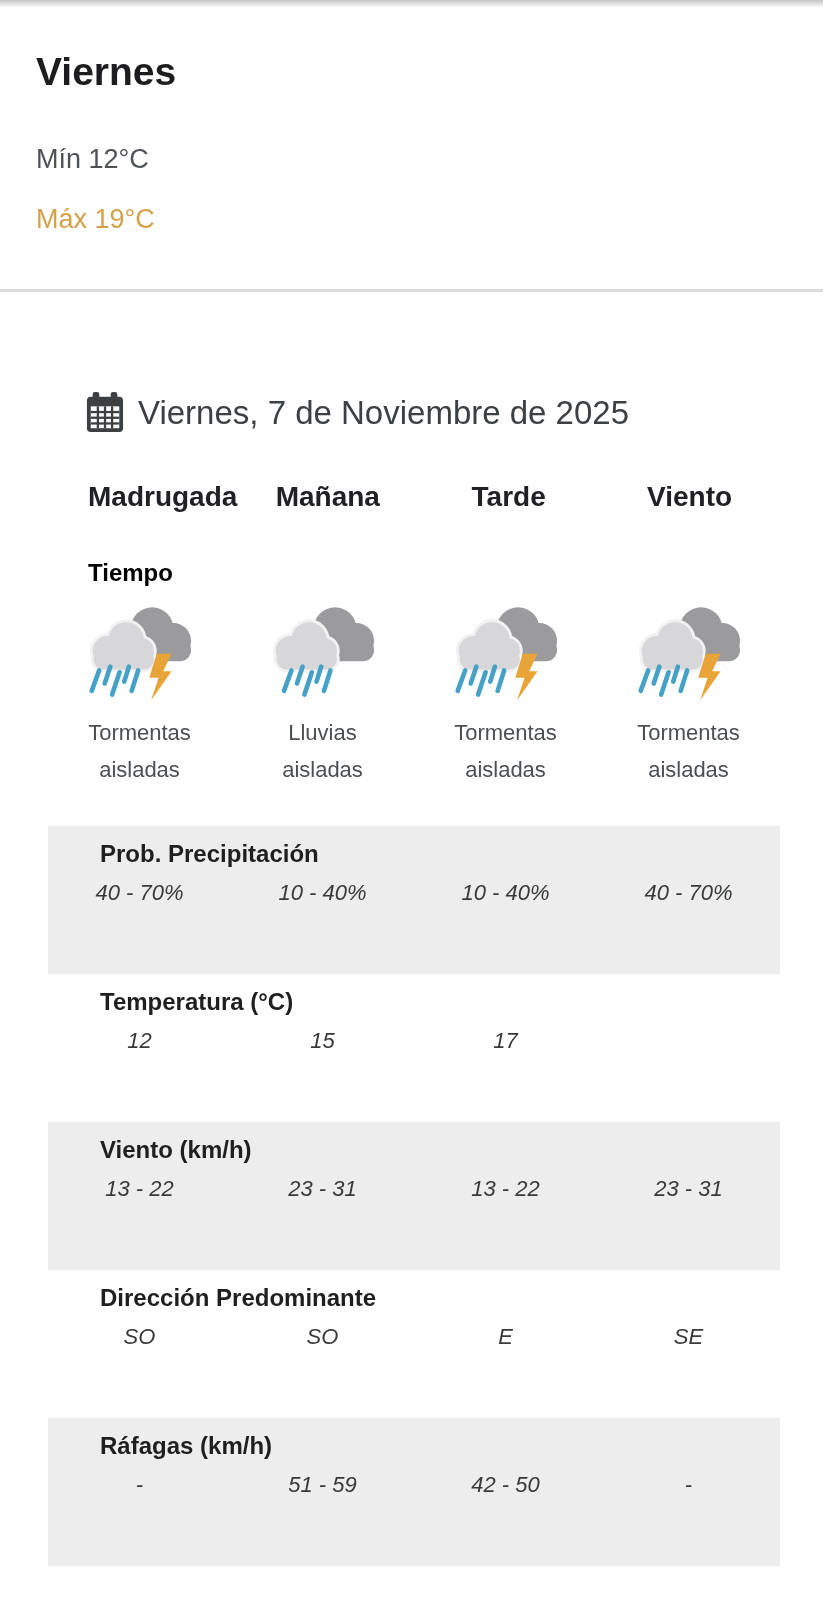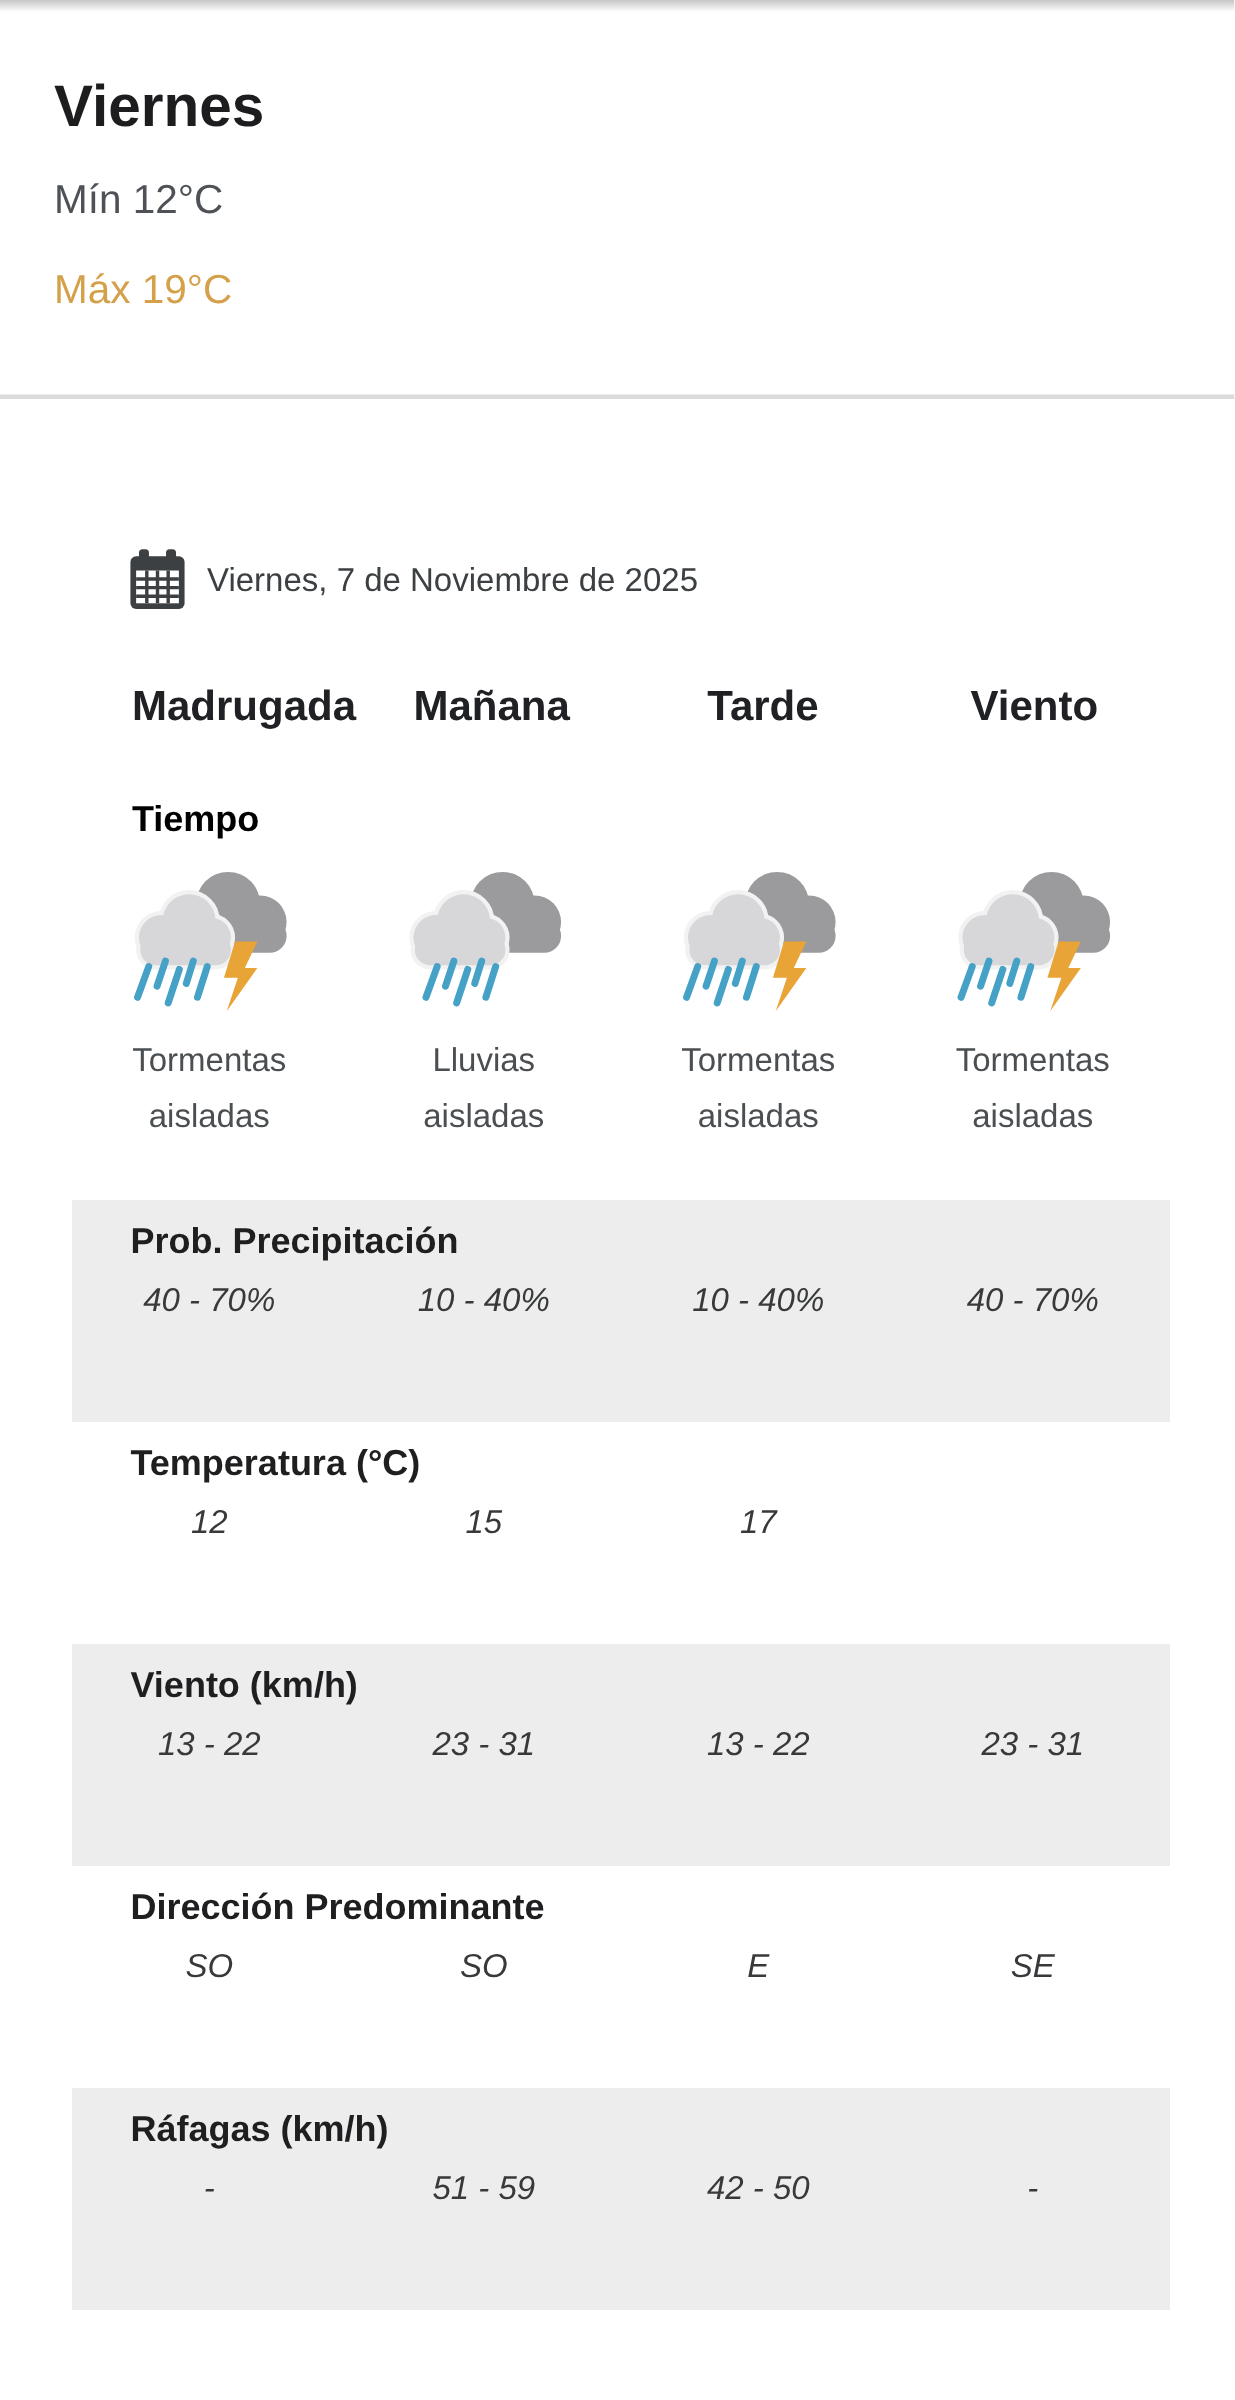--- a/index.html
+++ b/index.html
@@ -4,40 +4,40 @@
 <style>
   html,body{margin:0;padding:0;}
   body{
     width:823px;height:1600px;background:#ffffff;
     font-family:"Liberation Sans",sans-serif;color:#202124;
     overflow:hidden;position:relative;
   }
   .top-shadow{height:8px;background:linear-gradient(to bottom,#c6c6c6,#ffffff);}
   .summary{padding:46px 36px 54px 36px;}
   .day-title{font-size:39px;line-height:36px;font-weight:700;color:#1d1d1f;margin:0;}
-  .min-temp{margin-top:28px;font-size:27px;line-height:31px;color:#4e5256;}
+  .min-temp{margin-top:54px;font-size:27px;line-height:31px;color:#4e5256;}
   .max-temp{margin-top:29px;font-size:27px;line-height:31px;color:var(--accent_max,#d5a04a);}
   .divider{border:none;border-top:3px solid #dbdbdb;margin:0;}
   .detail{padding-top:100px;}
   .date-row{display:flex;align-items:center;gap:14px;margin-left:86px;}
   .date-row svg{width:38px;height:42px;flex:0 0 auto;}
-  .date-text{font-size:22px;color:#3c4043;text-align:center;}
+  .date-text{font-size:33px;color:#3c4043;text-align:center;}
   .table{margin:0 43px 0 48px;}
   .grid{display:grid;grid-template-columns:repeat(4,1fr);}
   .cell{text-align:center;}
   .col-headers{margin-top:48px;font-weight:700;font-size:28px;line-height:30px;color:#202124;}
   .col-headers .cell.first{text-align:left;padding-left:40px;}
   .tiempo-heading{margin-top:46px;padding-left:40px;font-weight:700;font-size:24px;line-height:30px;color:#000000;}
   .icons-row{margin-top:10px;}
   .icon-cell{display:flex;justify-content:center;align-items:flex-start;}
   .icon-cell svg{width:126px;height:104px;}
   .cond-row{margin-top:12px;margin-bottom:38px;font-size:22px;line-height:37px;color:#4b4f52;}
   .data-row{height:148px;box-sizing:border-box;padding-top:12px;}
   .data-row.shaded{background:var(--band_bg,#ededed);}
-  .row-heading{padding-left:39px;font-size:24px;font-weight:700;line-height:32px;color:#1f1f21;}
+  .row-heading{padding-left:52px;font-size:24px;font-weight:700;line-height:32px;color:#1f1f21;}
   .row-values{margin-top:8px;font-size:22px;line-height:30px;color:#37393b;font-style:italic;}
 </style>
 </head>
 <body>
 
 <svg width="0" height="0" style="position:absolute" aria-hidden="true">
   <defs>
     <g id="cloud-pair">
       <g fill="#9b9b9e">
         <circle cx="79" cy="33" r="23"></circle>

